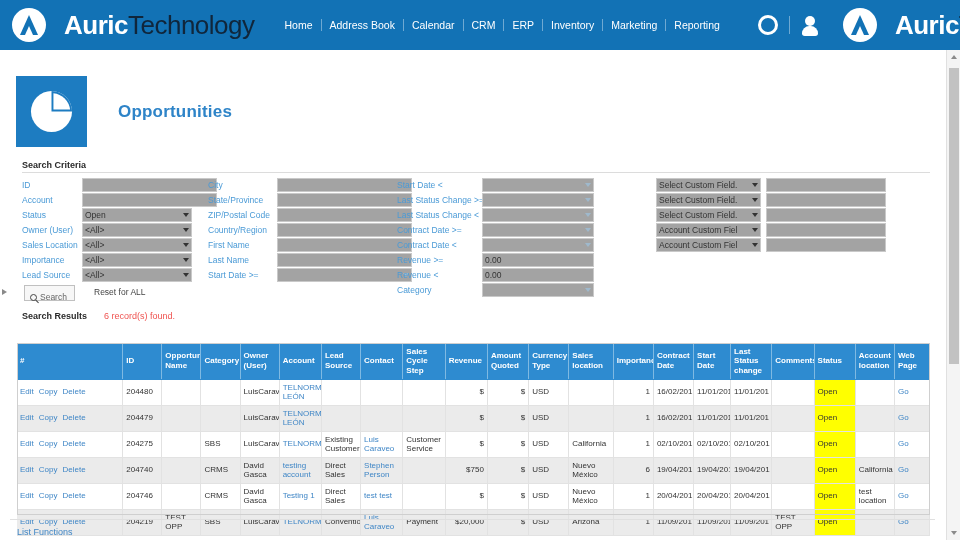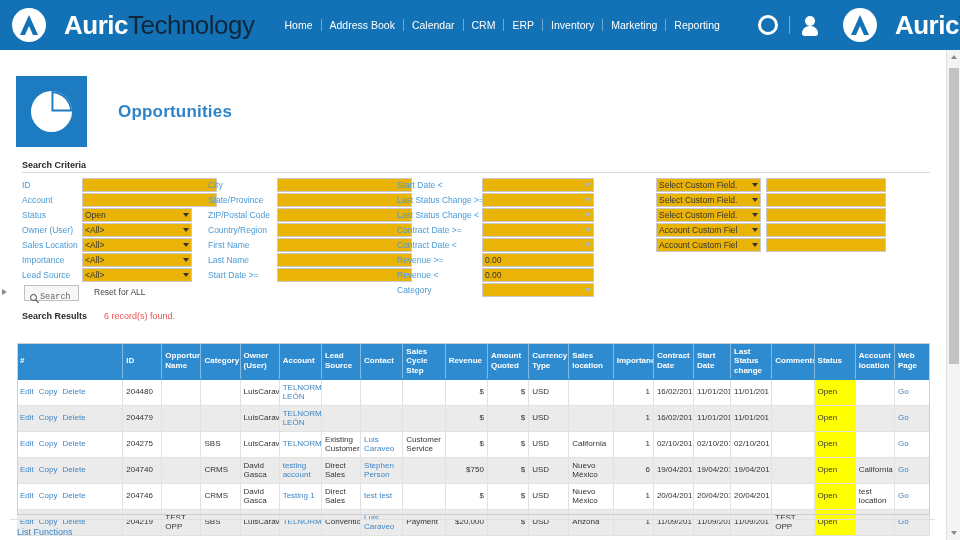--- a/index.html
+++ b/index.html
@@ -94,39 +94,39 @@
     position:absolute; font-size:9px; font-weight:bold; color:#2b2b2b;
   }
   #crit-title { left:22px; top:160px; }
   .crit-rule {
     position:absolute; left:22px; top:172px; width:908px; height:1px; background:#dcdcdc;
   }
   .crit { position:absolute; left:22px; top:178px; width:910px; font-size:8.5px; }
   .crit-row { position:absolute; height:15px; }
   .lbl { color:#4a9ad6; font-size:8.5px; line-height:15px; white-space:nowrap; }
   .fld {
-    border:1px solid #c9c9c9; background:#eab308; height:14px;
+    border:1px solid #c9c9c9; background:#a3a3a3; height:14px;
     font-size:8.5px; line-height:12px; color:#333; padding:0 2px;
     font-family:"Liberation Sans", sans-serif;
   }
   select.fld { -webkit-appearance:none; appearance:none; padding-right:12px;
     background-image:none; position:relative;}
   .selwrap { position:relative; display:inline-block; }
   .selwrap .arrow {
     position:absolute; right:3px; top:5px; width:0;height:0;
     border-left:3px solid transparent; border-right:3px solid transparent;
     border-top:4px solid #333; pointer-events:none;
   }
   .selwrap.light .arrow { border-top-color:#9fb9cd; }
 
   .btn-search {
     border:1px solid #c0c0c0; background:#f7f7f7; height:16px;
     font-size:8.5px; color:#666; padding:8px 7px 0 5px; cursor:pointer;
     display:inline-flex; align-items:center; gap:3px;
-    font-family:Liberation Mono, monospace;
+    font-family:Liberation Sans, sans-serif;
   }
   .mag { width:7px;height:7px; border:1.4px solid #444; border-radius:50%; position:relative;}
   .mag::after{content:"";position:absolute;right:-3px;bottom:-3px;width:4px;height:1.4px;background:#444;transform:rotate(45deg);}
   .reset-link { font-size:8.5px; color:#444; margin-left:10px; }
 
   
   #res-title { left:22px; top:311px; }
   .rec-found { position:absolute; left:104px; top:311px; font-size:9px; color:#ef5350; }
   .dragbar {
     position:absolute; left:17px; top:325px; width:913px; height:18px;

